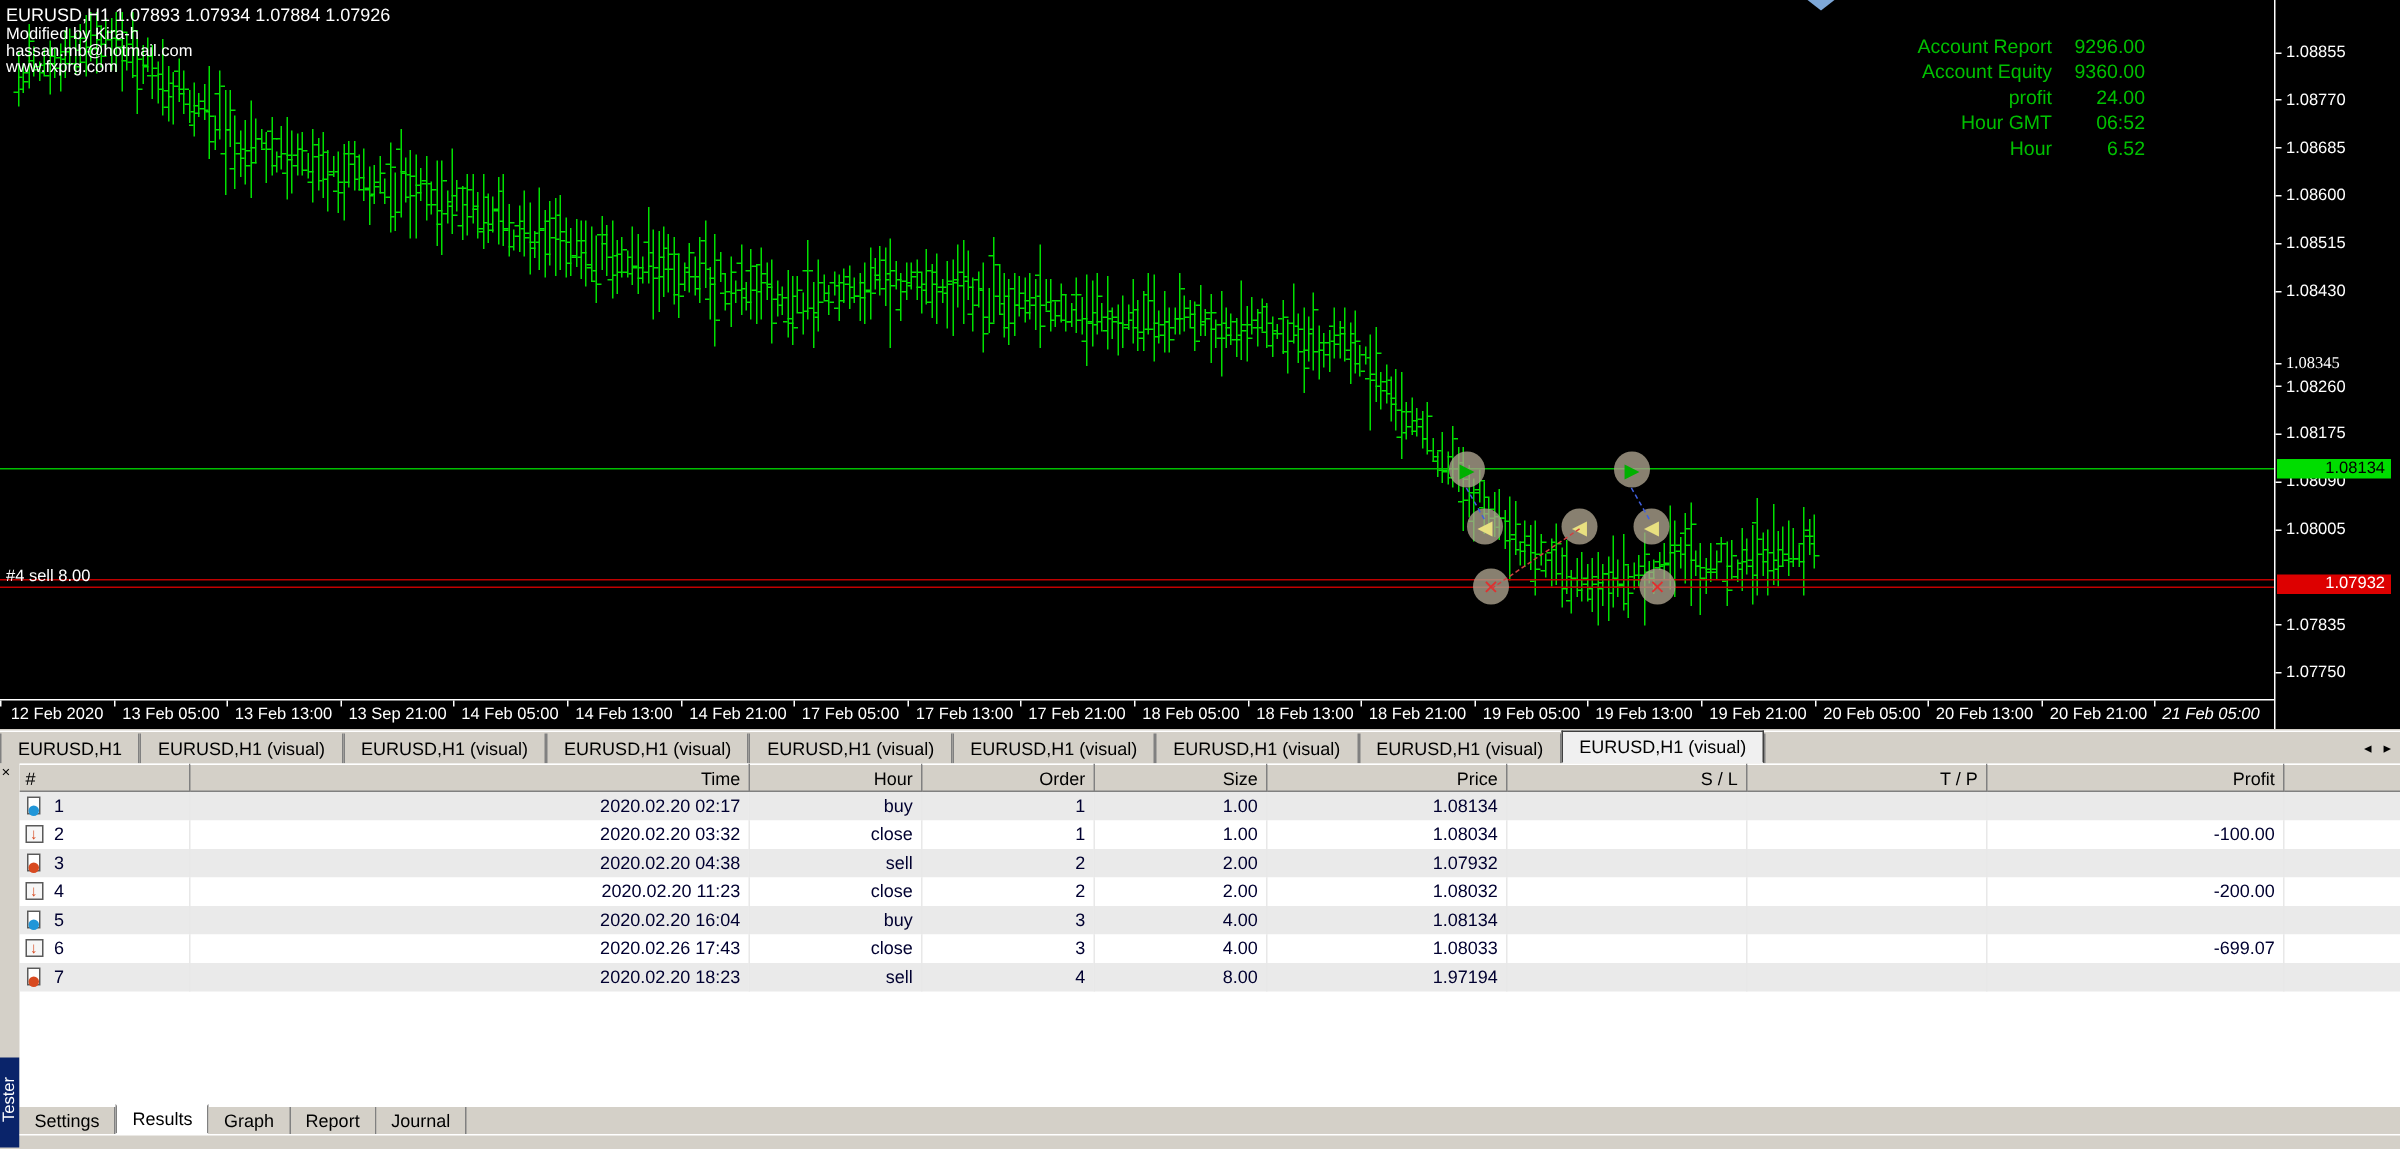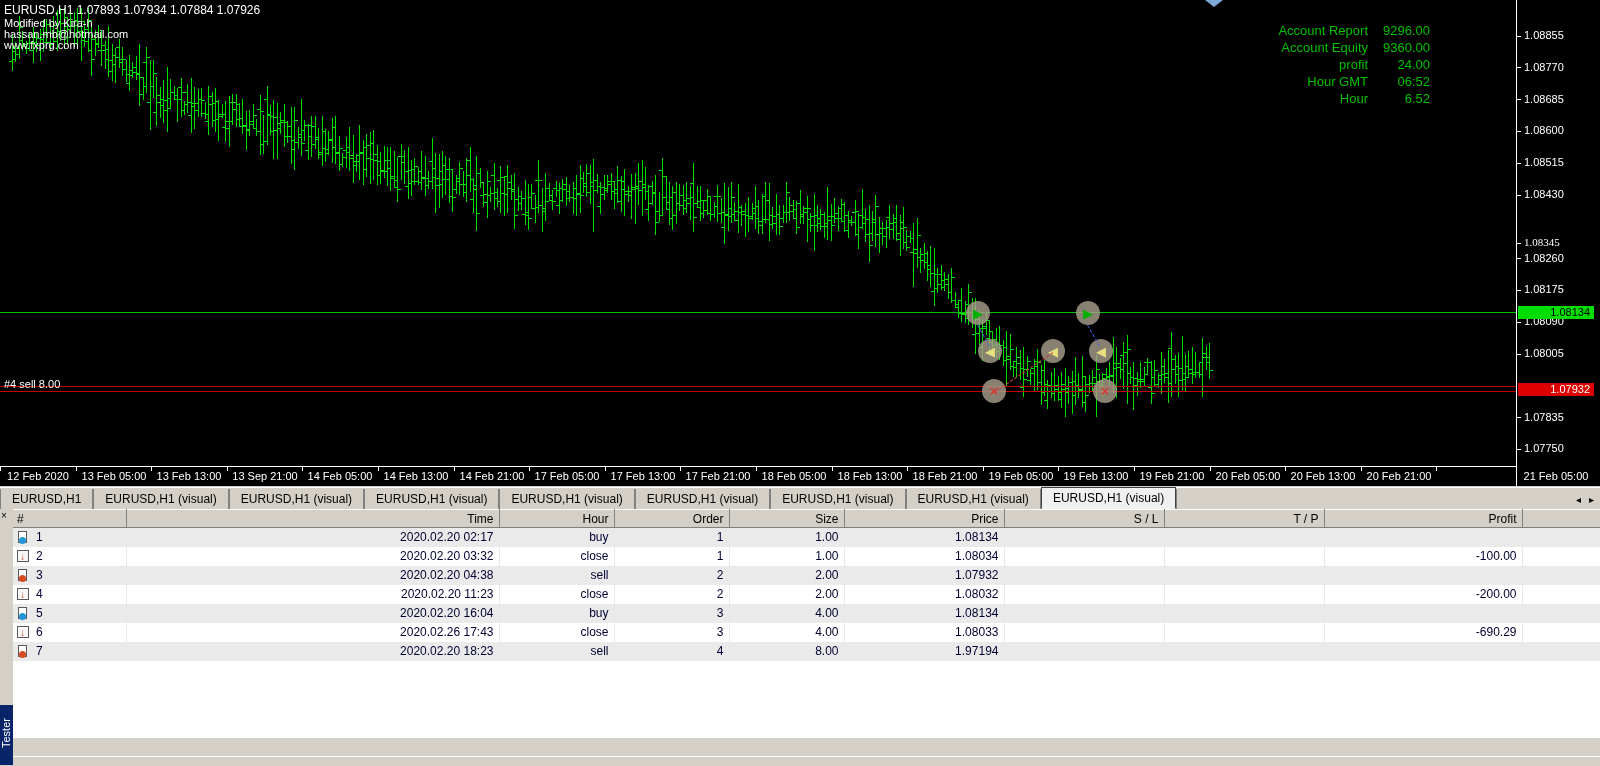--- a/index.html
+++ b/index.html
@@ -1510,21 +1510,21 @@
       <div class="ttick" style="left: 1096px;">19 Feb 13:00</div>
       <div class="tmark" style="left: 1134px;"></div>
       <div class="ttick" style="left: 1172px;">19 Feb 21:00</div>
       <div class="tmark" style="left: 1210px;"></div>
       <div class="ttick" style="left: 1248px;">20 Feb 05:00</div>
       <div class="tmark" style="left: 1285px;"></div>
       <div class="ttick" style="left: 1323px;">20 Feb 13:00</div>
       <div class="tmark" style="left: 1361px;"></div>
       <div class="ttick" style="left: 1399px;">20 Feb 21:00</div>
       <div class="tmark" style="left: 1436px;"></div>
-      <div class="ttick" style="left: 1556px;">21 Feb 05:00</div>
+      <div class="ttick" style="left: 1474px; font-style: italic;">21 Feb 05:00</div>
     </div>
 </div>
 
 <div id="chart-tabbar">
   <div id="ctabs-host" style="display:flex;align-items:flex-end;">
       <div class="ctab">EURUSD,H1</div>
       <div class="ctab">EURUSD,H1 (visual)</div>
       <div class="ctab">EURUSD,H1 (visual)</div>
       <div class="ctab">EURUSD,H1 (visual)</div>
       <div class="ctab">EURUSD,H1 (visual)</div>
@@ -1638,21 +1638,21 @@
           </tr>
           <tr class="even">
             <td class="idcell"><span class="rowicon close"><span class="box"></span><span class="arr">↓</span></span><span>6</span></td>
             <td>2020.02.26 17:43</td>
             <td>close</td>
             <td>3</td>
             <td>4.00</td>
             <td>1.08033</td>
             <td></td>
             <td></td>
-            <td>-690.29</td>
+            <td>-699.07</td>
             <td>9296.00</td>
           </tr>
           <tr class="odd">
             <td class="idcell"><span class="rowicon open-sell"><span class="page"></span><span class="dot"></span></span><span>7</span></td>
             <td>2020.02.20 18:23</td>
             <td>sell</td>
             <td>4</td>
             <td>8.00</td>
             <td>1.97194</td>
             <td></td>
@@ -1660,13 +1660,20 @@
             <td></td>
             <td></td>
           </tr>
         </tbody>
     </table>
   </div>
 
   <div id="tester-white-area"></div>
 
   <div id="tester-tabs-filler"></div>
+  <div id="tester-tabs">
+      <div class="ttab">Settings</div>
+      <div class="ttab active">Results</div>
+      <div class="ttab">Graph</div>
+      <div class="ttab">Report</div>
+      <div class="ttab">Journal</div>
+    </div>
 </div>
 
 </body></html>

